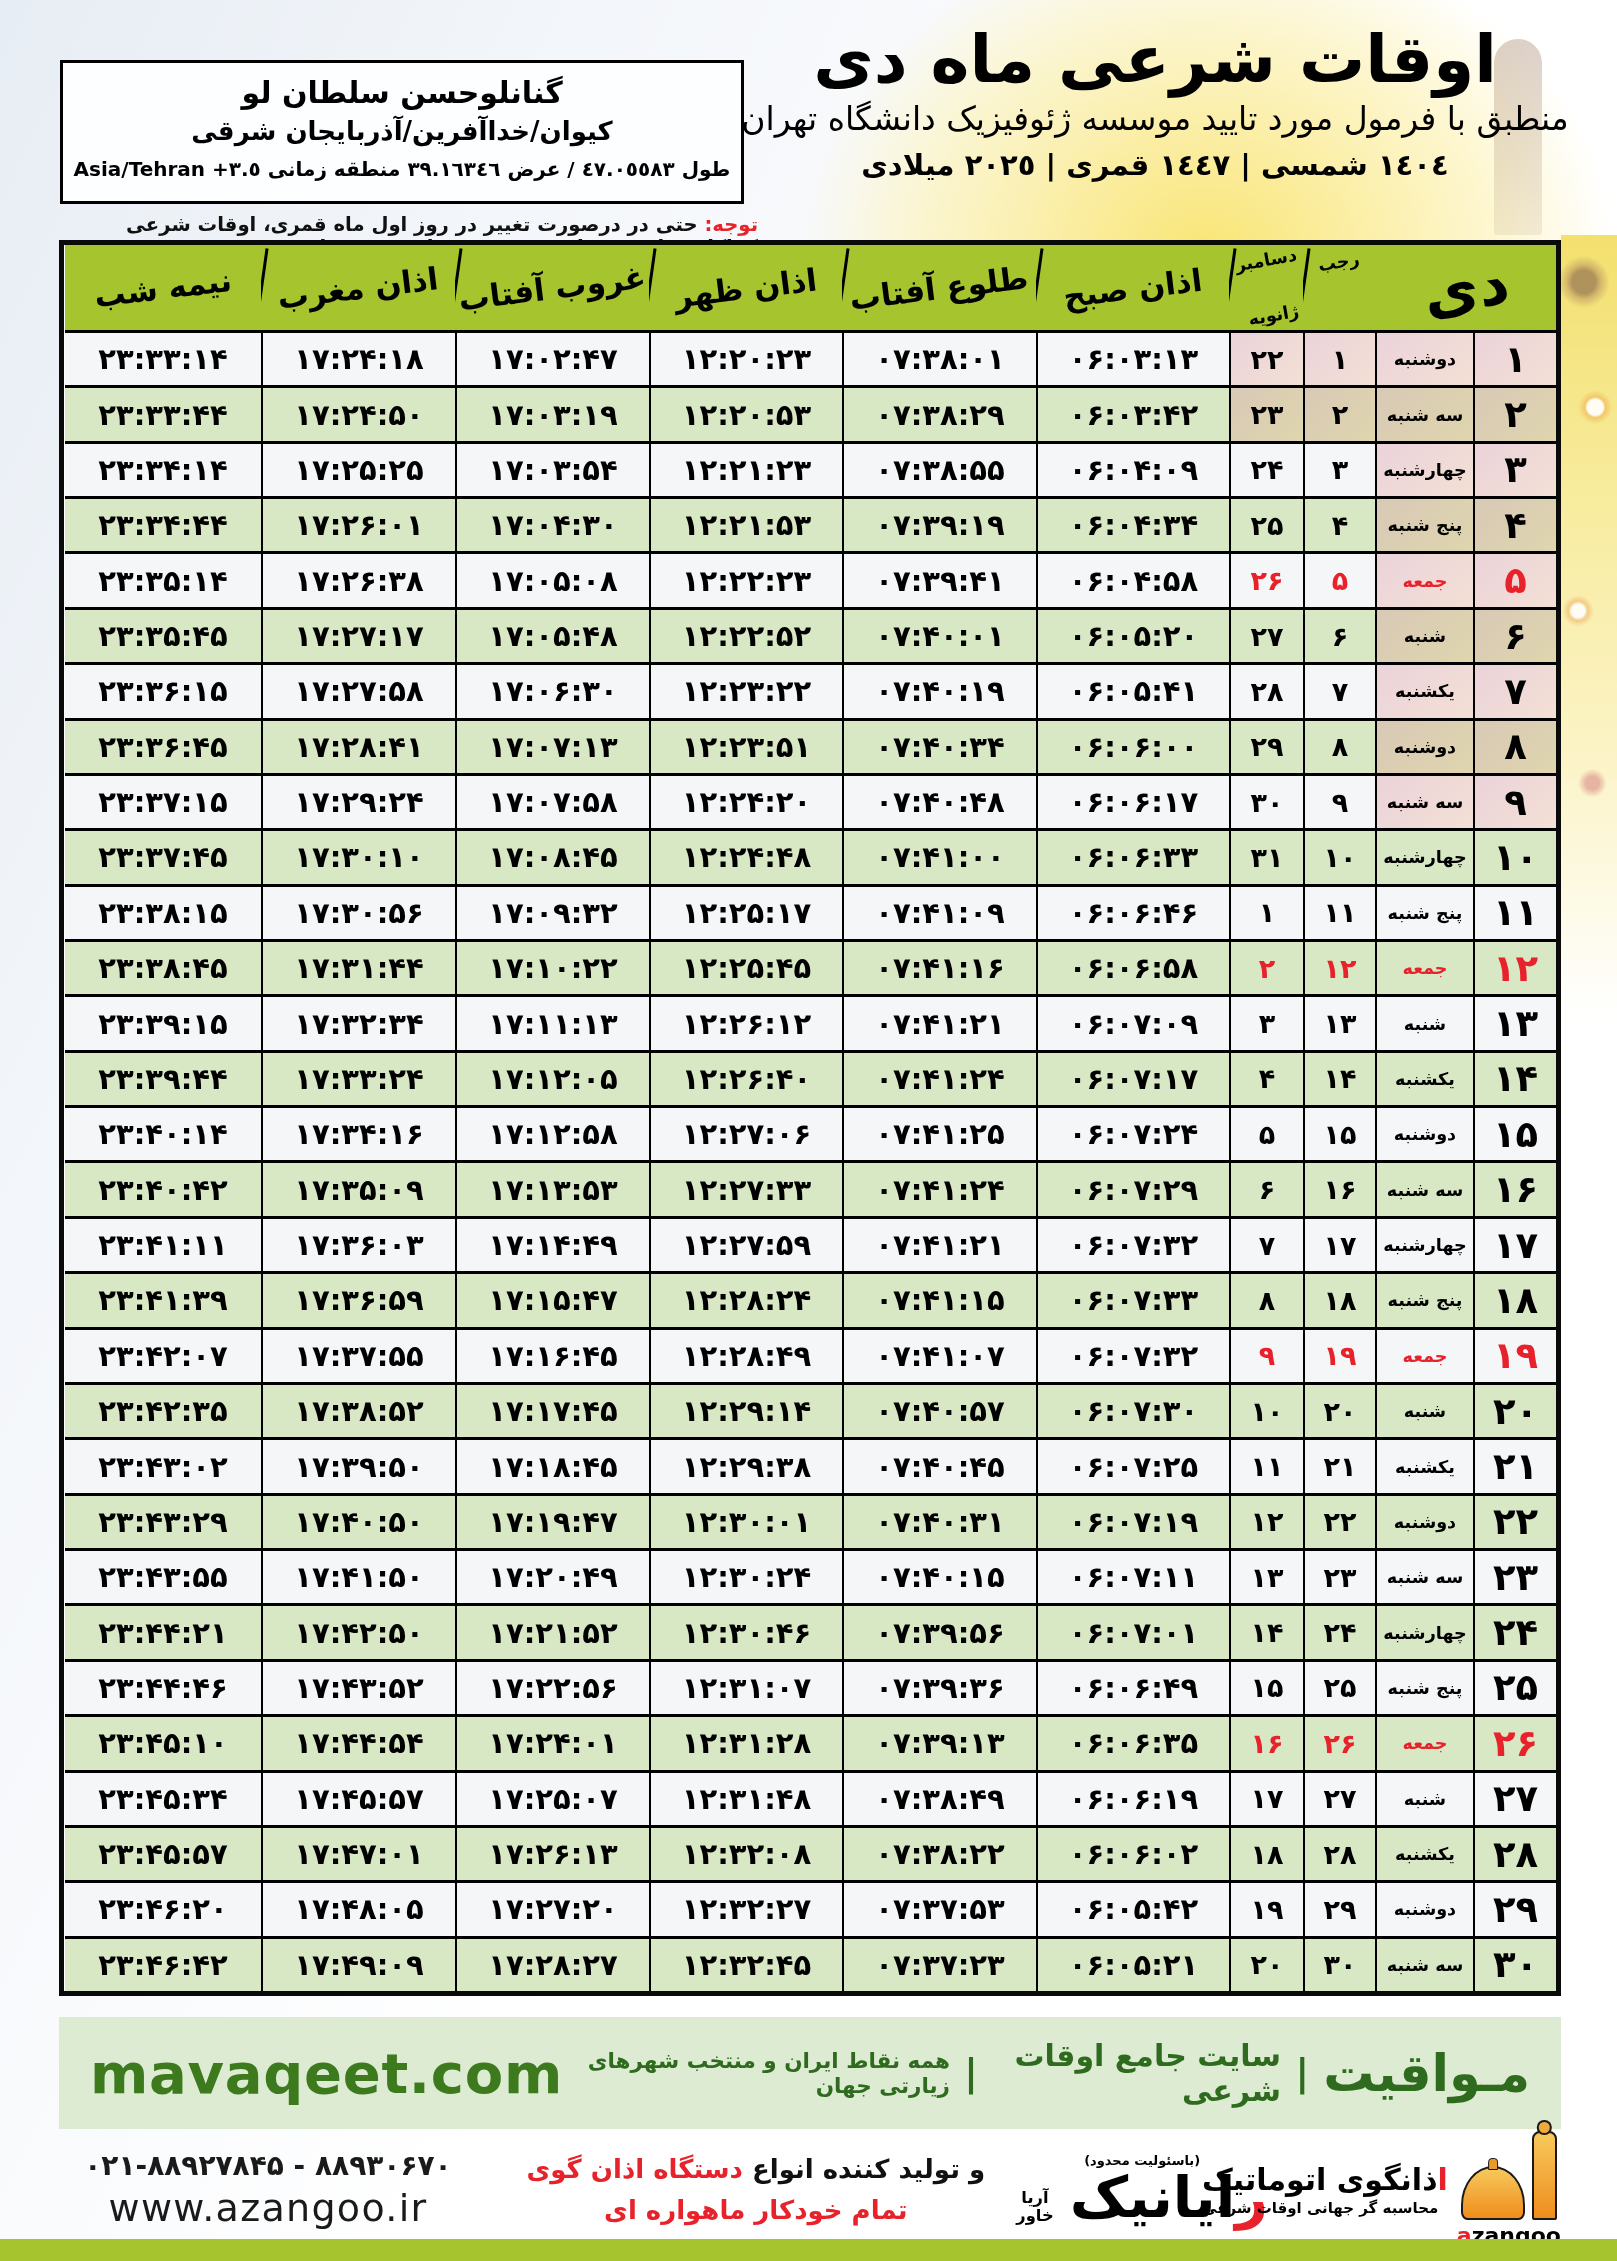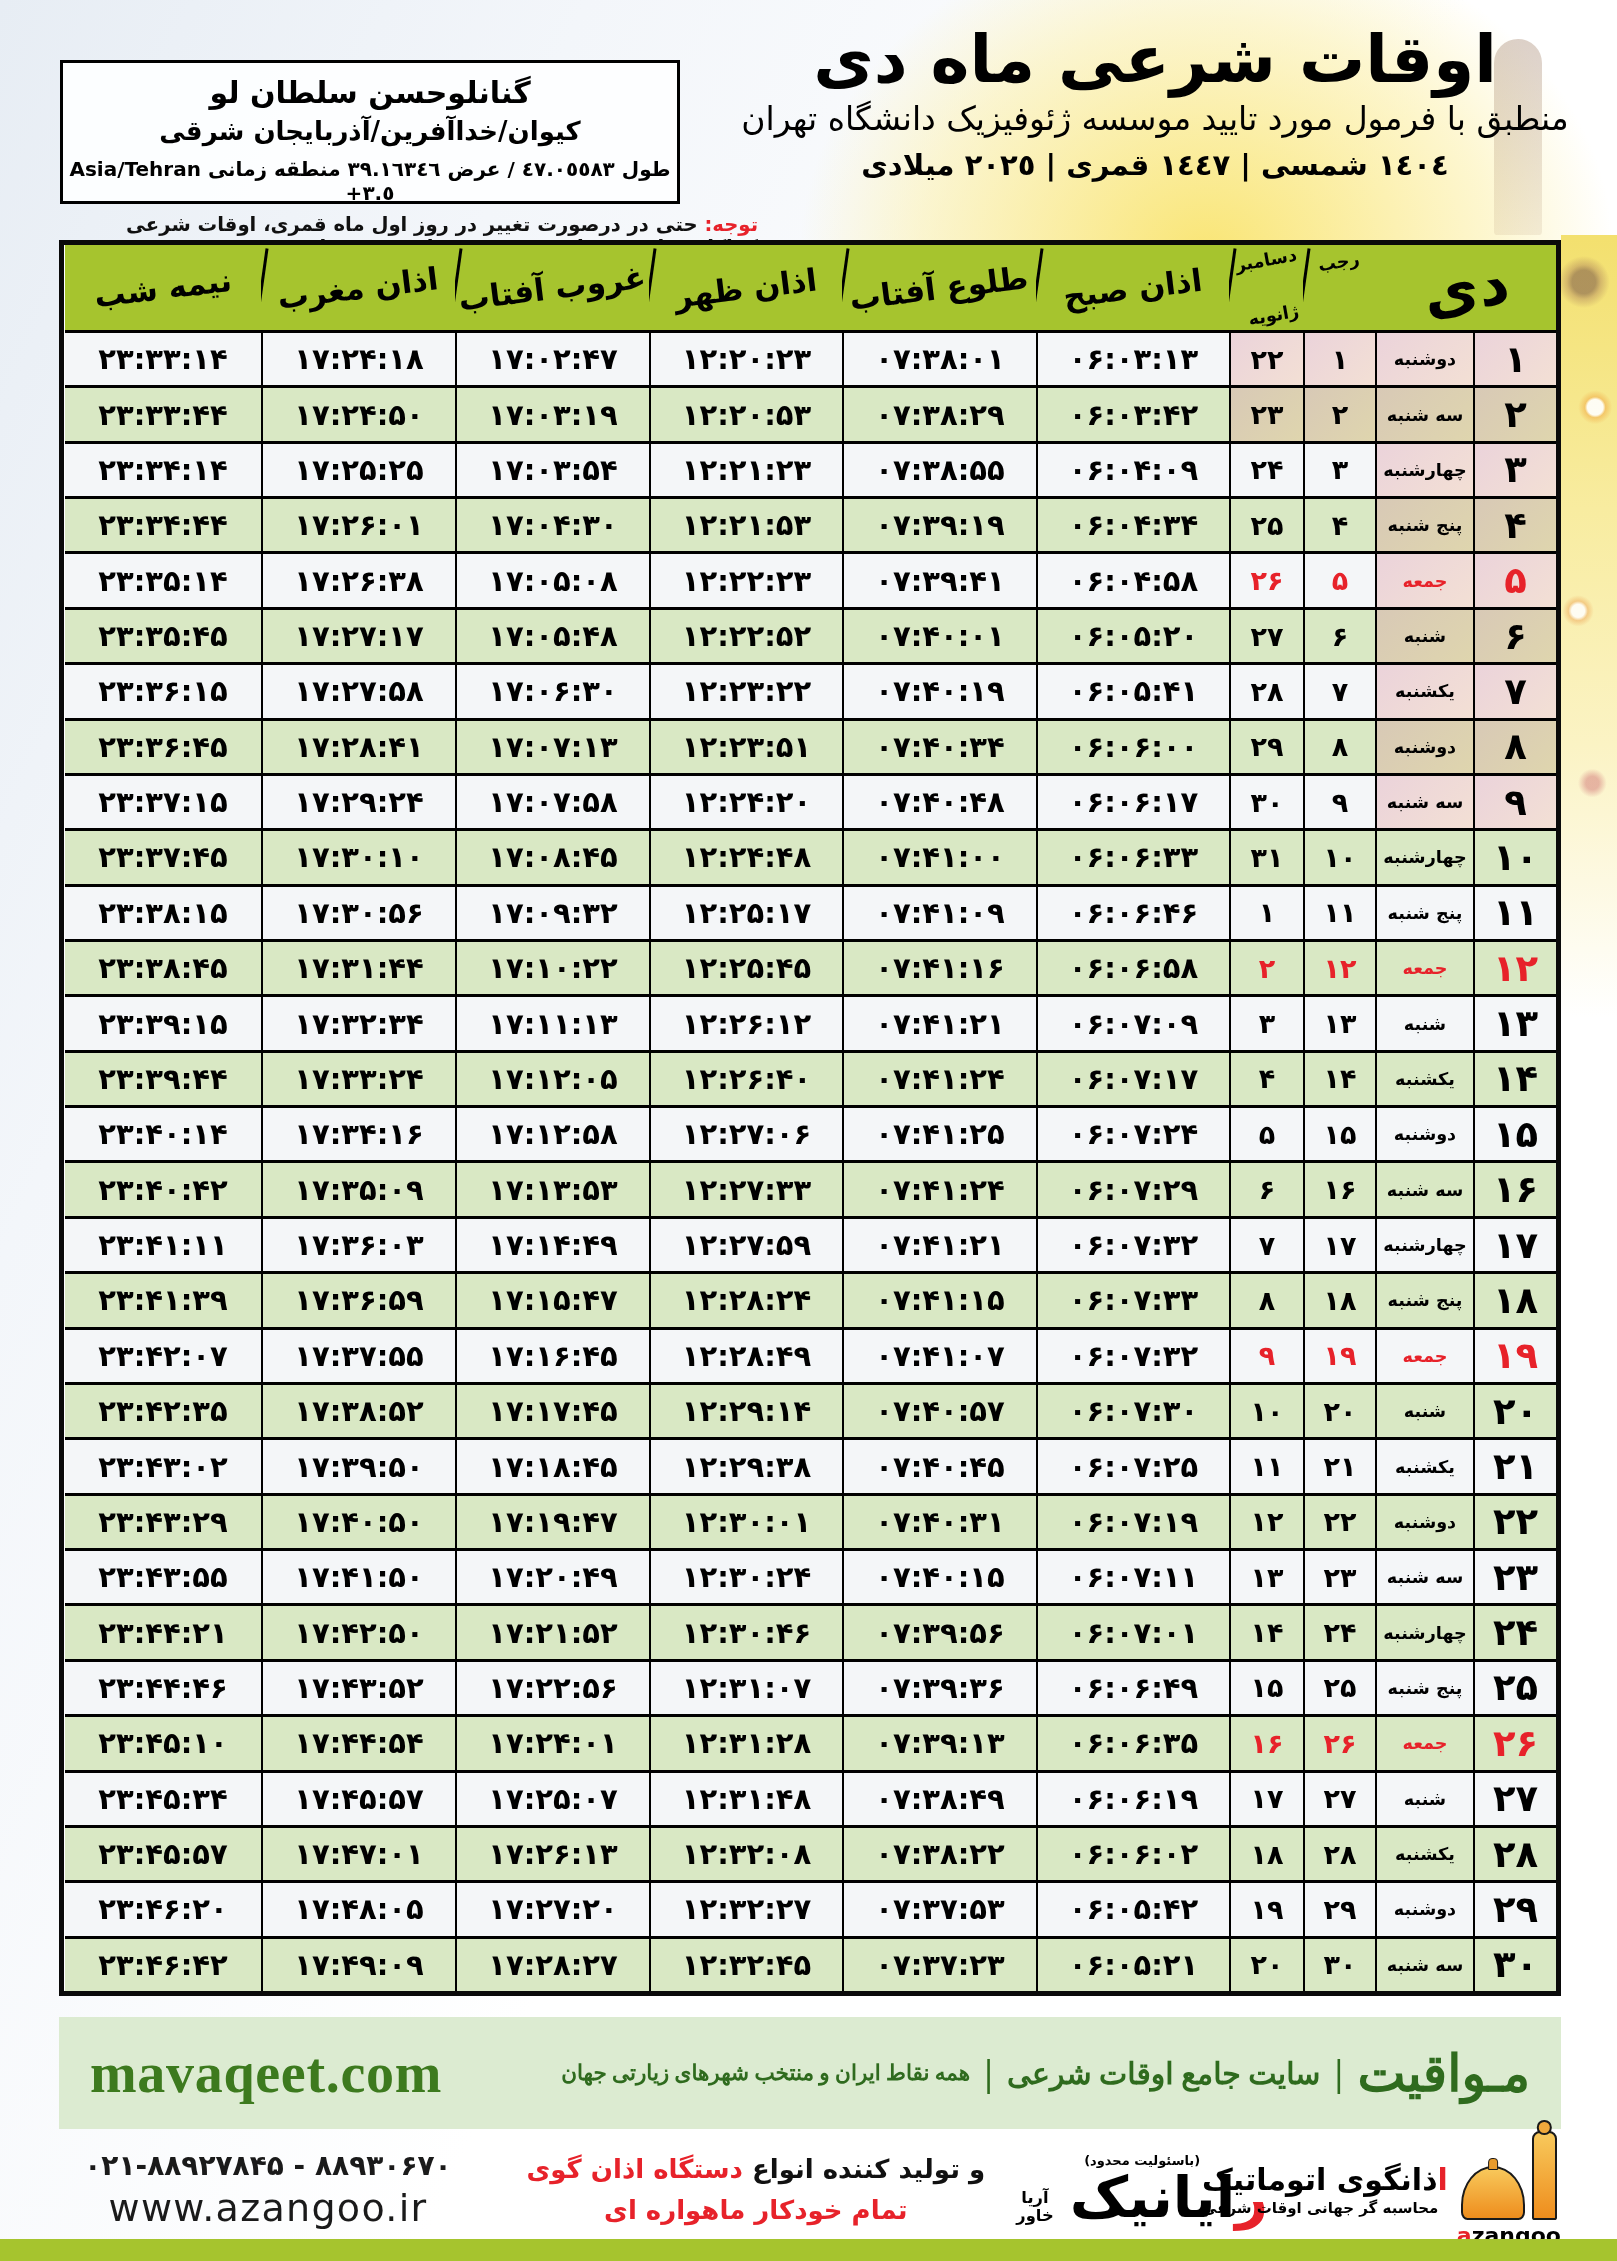--- a/index.html
+++ b/index.html
@@ -13,21 +13,21 @@
         background:linear-gradient(180deg, rgba(140,100,70,.30), rgba(160,120,90,.12));
         border-radius:26px 26px 3.9px 3.9px;}
   .bg-strip{position:absolute; right:0; top:235px; width:57px; height:783px; pointer-events:none;
         background:
           radial-gradient(circle at 40% 6%, rgba(90,50,60,.45) 0 11.7px, rgba(120,60,70,.25) 17px, rgba(0,0,0,0) 26px),
           radial-gradient(circle at 60% 22%, rgba(255,255,255,.9) 7.8px, rgba(240,160,60,.45) 10.4px, rgba(0,0,0,0) 17px),
           radial-gradient(circle at 30% 48%, rgba(255,255,255,.85) 6.5px, rgba(235,150,70,.4) 9.8px, rgba(0,0,0,0) 15.7px),
           radial-gradient(circle at 55% 70%, rgba(190,60,80,.35) 0 6.5px, rgba(0,0,0,0) 14.4px),
           linear-gradient(180deg,#f3e06e 0%,#f8eca0 35%,#fbf3c4 65%,#ffffff 100%);}
   
-  .loc-box{position:absolute; left:60px; top:60px; width:620px; height:144px; box-sizing:border-box;
+  .loc-box{position:absolute; left:60px; top:60px; width:684px; height:144px; box-sizing:border-box;
         border:3.3px solid #000; background:rgba(253,254,255,.95); text-align:center; direction:rtl;}
   .loc-l1{font-size:30px; font-weight:bold; margin-top:11.7px;}
   .loc-l2{font-size:26px; font-weight:bold; margin-top:6.5px;}
   .loc-l3{font-size:20px; font-weight:bold; margin-top:10.4px;}
   
   .title-block{position:absolute; right:26px; top:23.5px; width:874px; text-align:center; direction:rtl;}
   .main-title{font-size:66px; font-weight:bold; color:#000; line-height:1.08;}
   .sub-title{font-size:33px; font-weight:normal; margin-top:3.9px;}
   .years-line{font-size:29px; font-weight:600; margin-top:10.4px;}
   
@@ -56,21 +56,21 @@
   .rOdd{background:#f4f6f8;}
   .rEven{background:#d9e8c4;}
   .c-time{font-size:29px; font-weight:600; direction:ltr;}
   .c-day{font-size:37px; font-weight:800;}
   .c-week{font-size:17.6px; font-weight:bold;}
   .c-raj,.c-greg{font-size:27px; font-weight:bold;}
   .fr{color:#e7222a;}
   .bleed{background-image:linear-gradient(135deg, rgba(214,130,150,.30), rgba(240,160,110,.26));}
   
   .footer-bar{position:absolute; left:59px; top:2017px; width:1502px; height:112px; background:#dcebd1;
-        display:flex; align-items:center; justify-content:space-between; box-sizing:border-box; padding:0 31px;font-family:Liberation Serif, serif;}
+        display:flex; align-items:center; justify-content:space-between; box-sizing:border-box; padding:0 31px;}
   .mavaqeet-url{font-size:56px; font-weight:800; color:#3d7a1e; letter-spacing:0.7px;}
   .brand-rtl{direction:rtl; display:flex; align-items:center; gap:14.4px; color:#2f6b1e;}
   .brand-word{font-size:51px; font-weight:800;}
   .brand-sep{font-size:37px; font-weight:bold;}
   .brand-mid{font-size:30px; font-weight:800;}
   .brand-tail{font-size:21.5px; font-weight:600;}
   
   .bottom-zone{position:absolute; left:59px; top:2141px; width:1502px; height:97px;
         display:flex; align-items:center; justify-content:space-between;}
   .contact{width:418px; text-align:center; color:#1a1a1a;}

